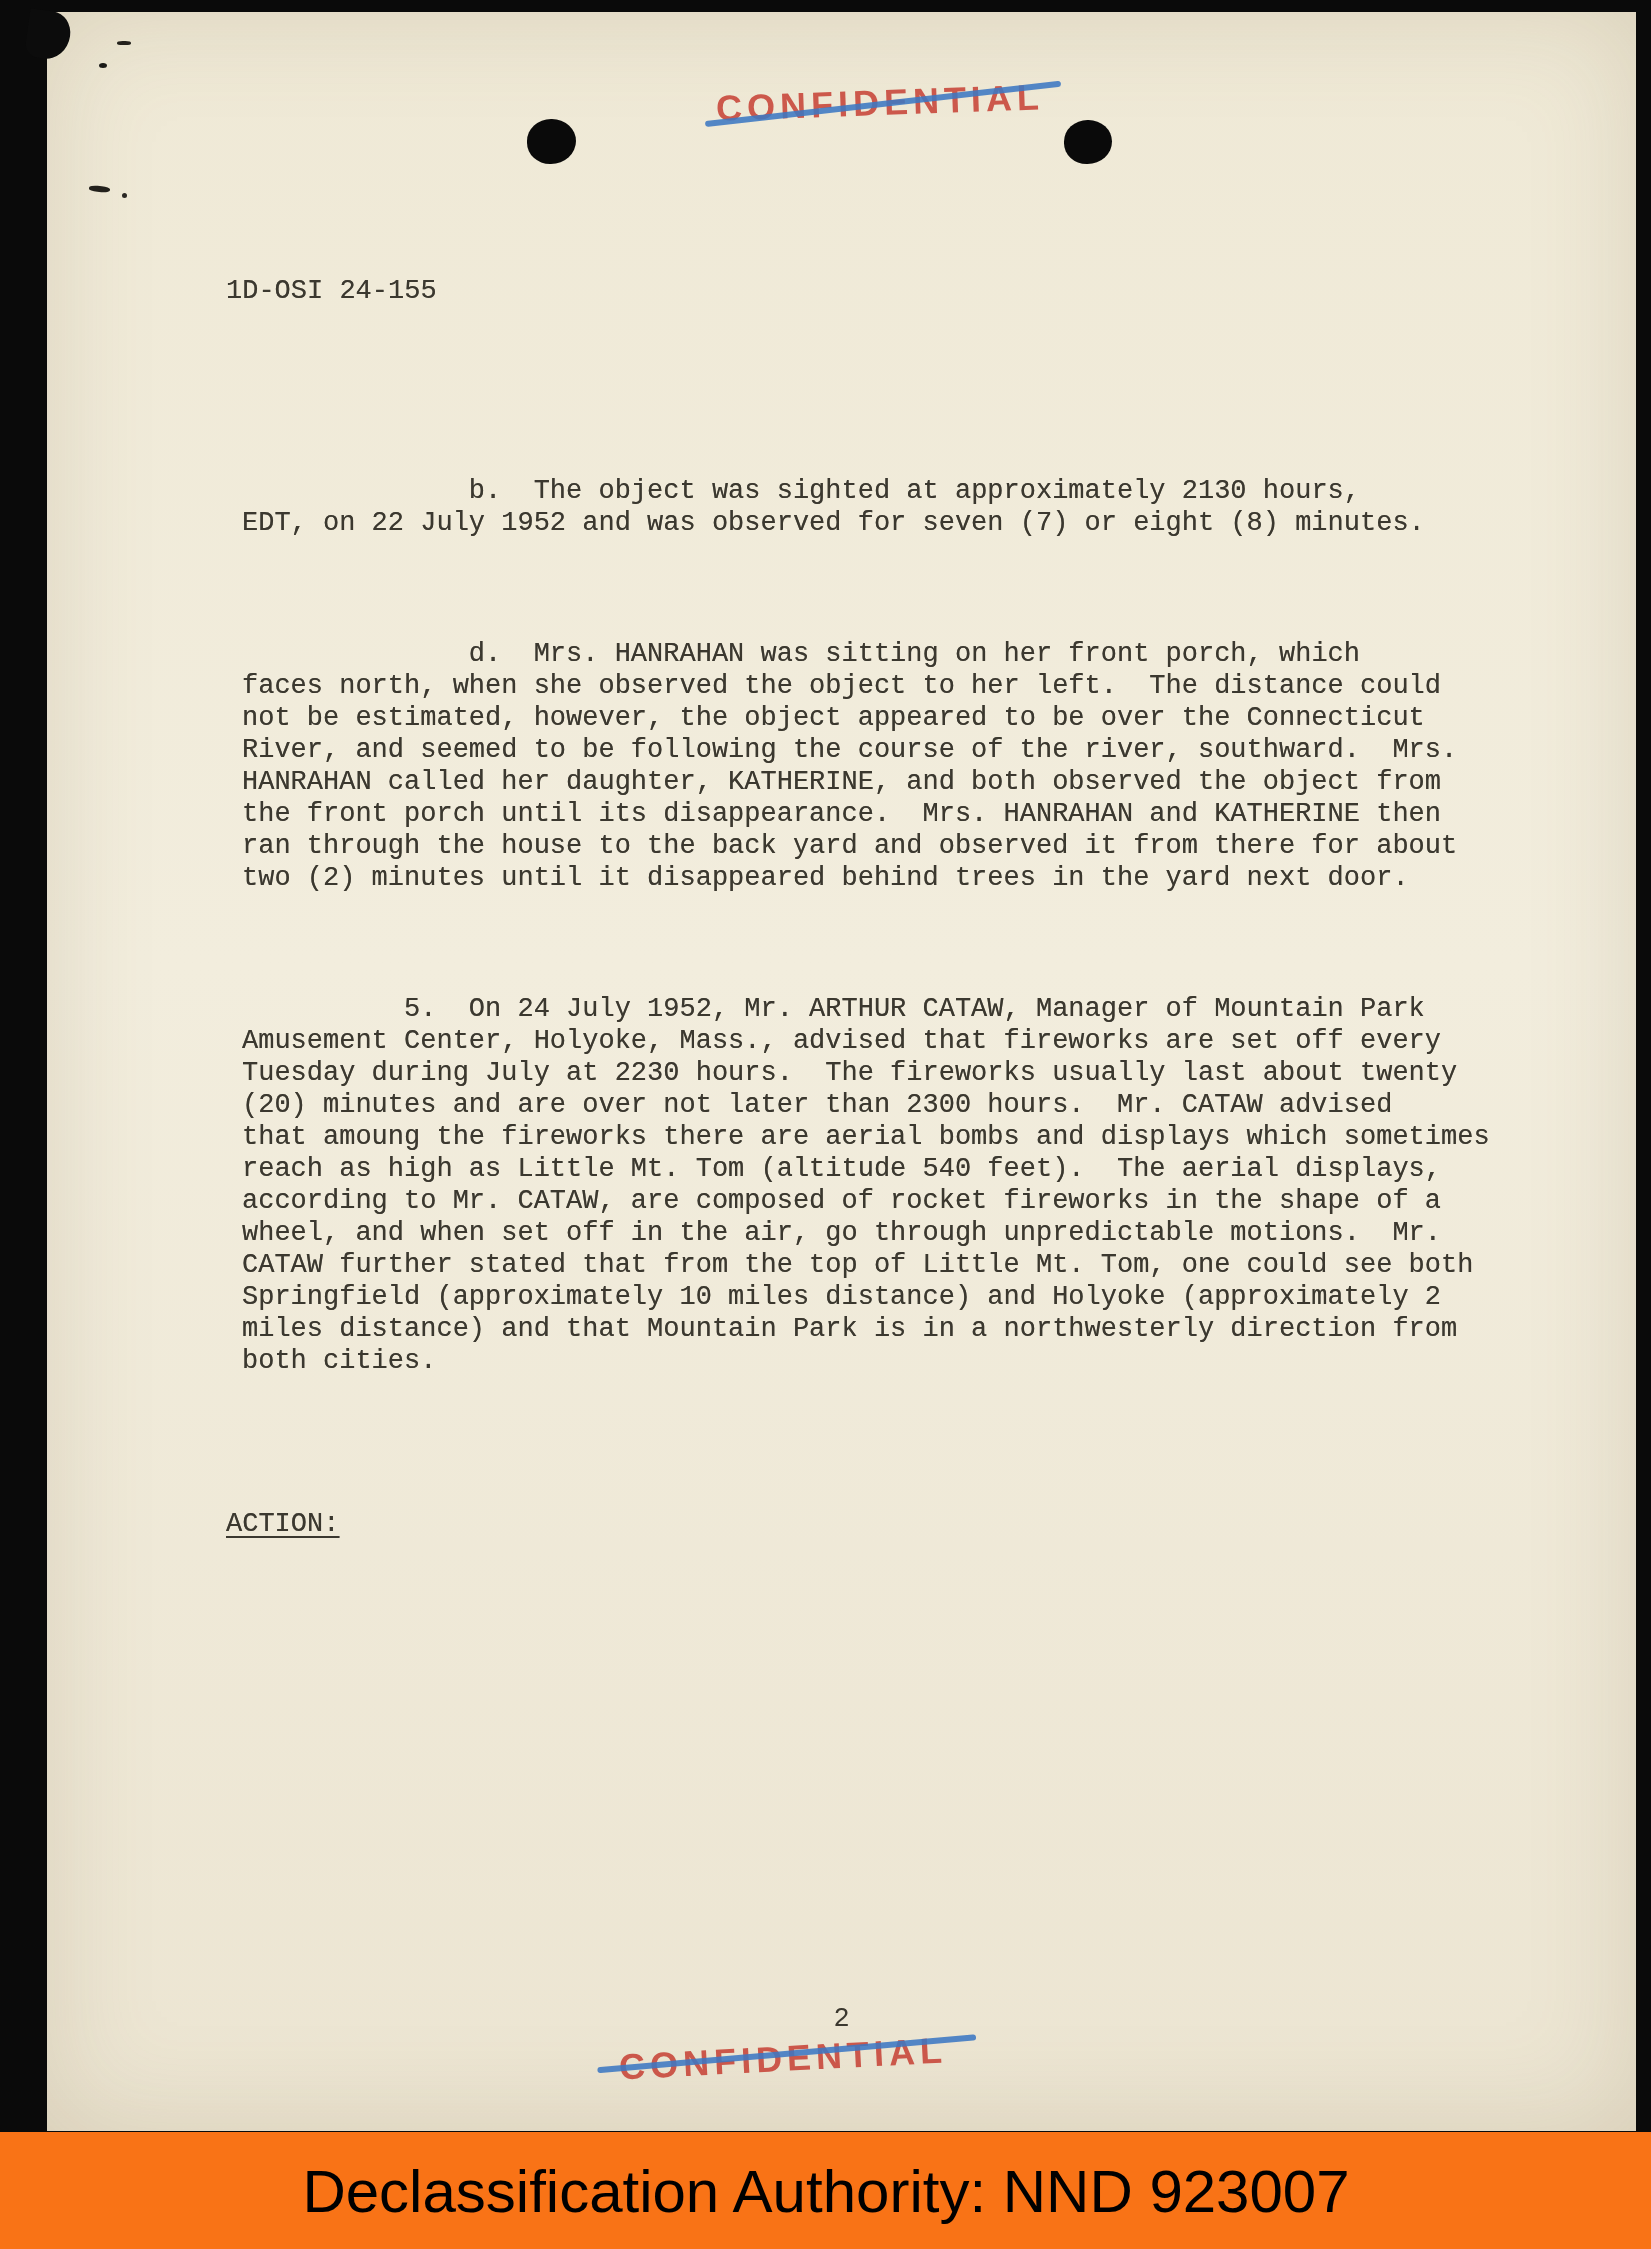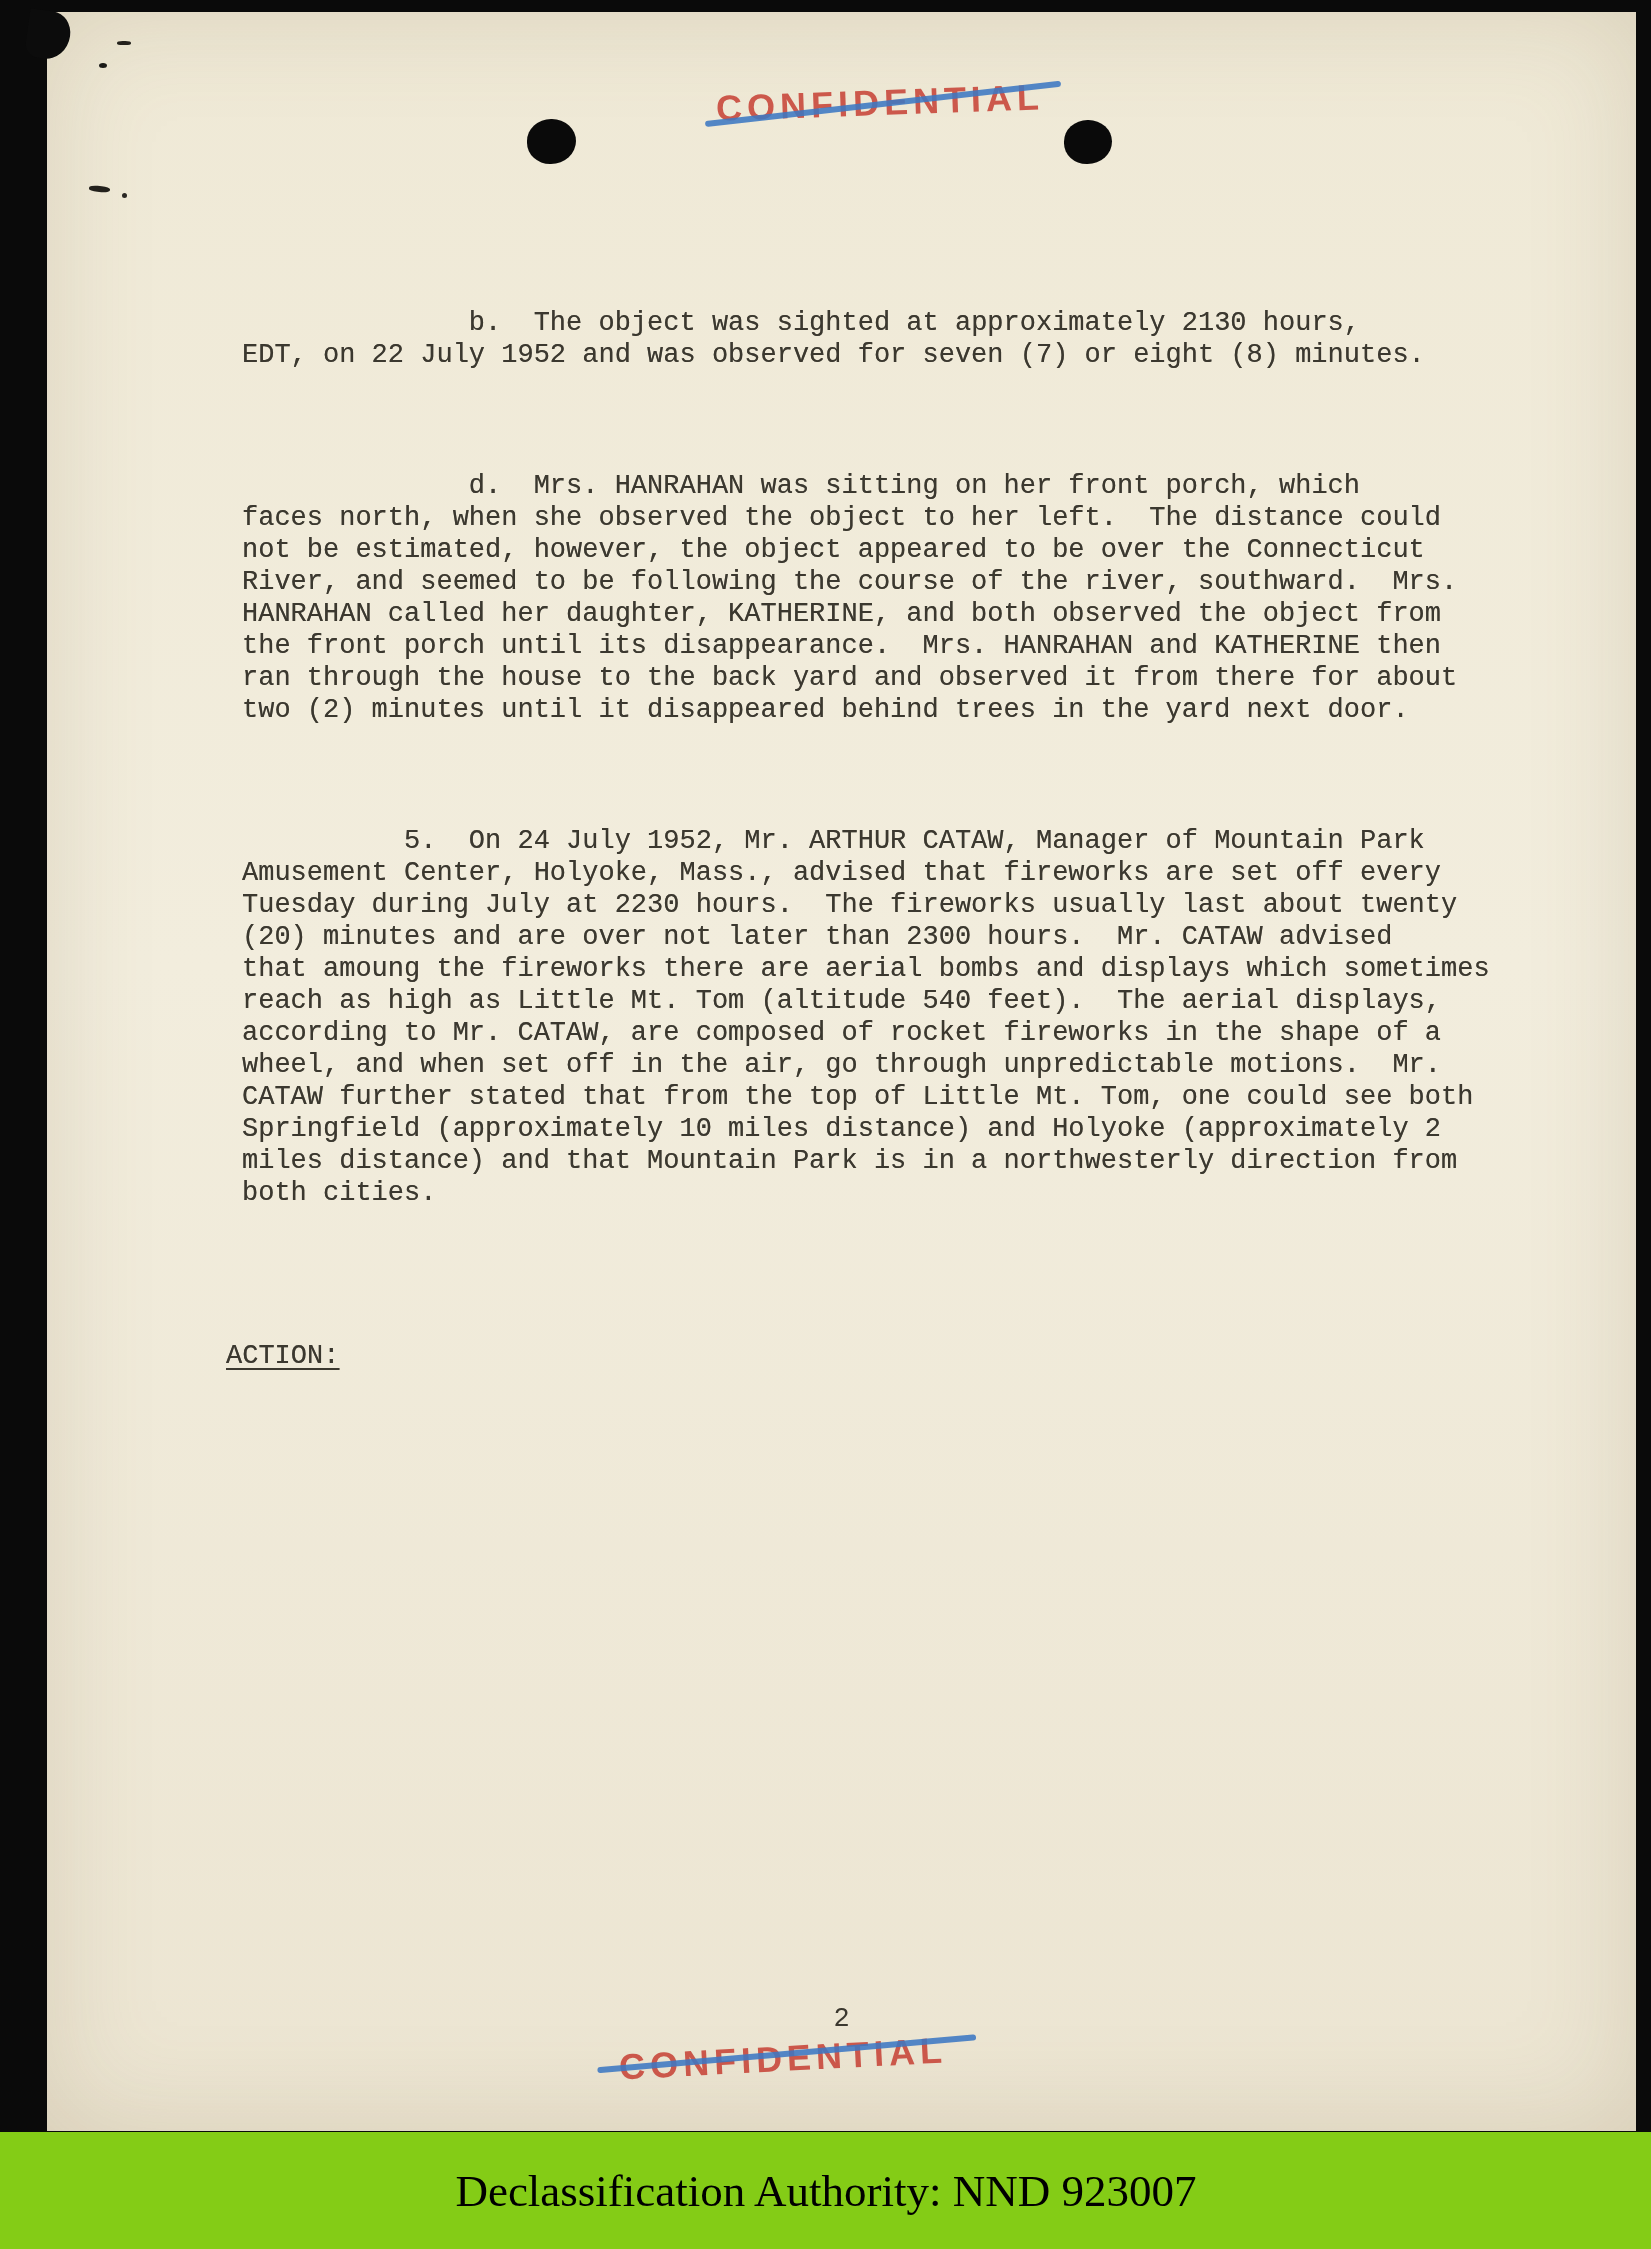--- a/index.html
+++ b/index.html
@@ -42,23 +42,23 @@
   .action-heading{margin:0 0 35px 0;}
   .action-heading .u{
     text-decoration:underline;text-underline-offset:5px;text-decoration-thickness:1.5px;
   }
 
   .page-num{
     position:absolute;left:0;right:0;top:1991px;text-align:center;
     color:#3b382f;font-size:27px;line-height:32px;
   }
   .footer{
-    position:absolute;left:0;top:2132px;width:1652px;height:118px;background:#84cc16;
+    position:absolute;left:0;top:2132px;width:1652px;height:118px;background:#f97316;
     display:flex;align-items:center;justify-content:center;
-    font-family:Liberation Serif, serif;font-size:45px;color:#000;
+    font-family:Liberation Sans, sans-serif;font-size:60px;color:#000;
   }
   .speck{position:absolute;background:#0c0c0c;}
   .speck-a{left:-20px;top:-1px;width:43px;height:48px;border-radius:2px 60% 70% 40%;transform:rotate(8deg);}
   .speck-b{left:52px;top:51px;width:8px;height:5px;border-radius:50%;background:#1a1a17;}
   .speck-c{left:42px;top:174px;width:21px;height:6px;border-radius:40%;transform:rotate(5deg);background:#23211c;}
   .speck-d{left:75px;top:181px;width:5px;height:5px;border-radius:50%;background:#2a2823;}
   .speck-e{left:70px;top:29px;width:14px;height:4px;border-radius:40%;background:#23211c;}
 </style>
 </head>
 <body>
@@ -73,20 +73,21 @@
 
   <div class="hole hole-left"></div>
   <div class="hole hole-right"></div>
 
   <div class="stamp stamp-top">
     <span>CONFIDENTIAL</span>
     <div class="strike strike-top"></div>
   </div>
 
   <div class="content">
+    <div class="doc-number">1D-OSI 24-155</div>
 
     <div class="para">              b.  The object was sighted at approximately 2130 hours,
 EDT, on 22 July 1952 and was observed for seven (7) or eight (8) minutes.</div>
     <div class="para">              d.  Mrs. HANRAHAN was sitting on her front porch, which
 faces north, when she observed the object to her left.  The distance could
 not be estimated, however, the object appeared to be over the Connecticut
 River, and seemed to be following the course of the river, southward.  Mrs.
 HANRAHAN called her daughter, KATHERINE, and both observed the object from
 the front porch until its disappearance.  Mrs. HANRAHAN and KATHERINE then
 ran through the house to the back yard and observed it from there for about

